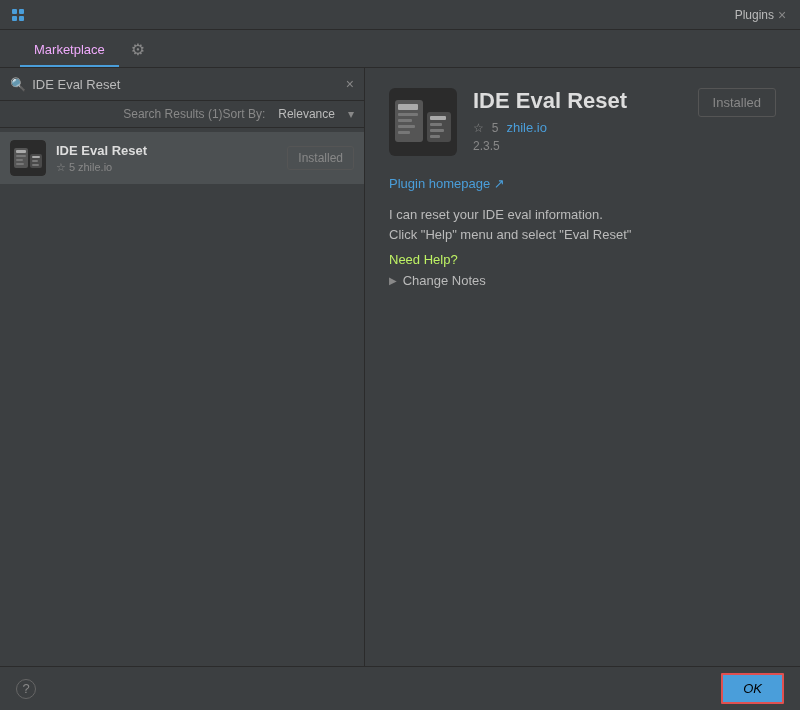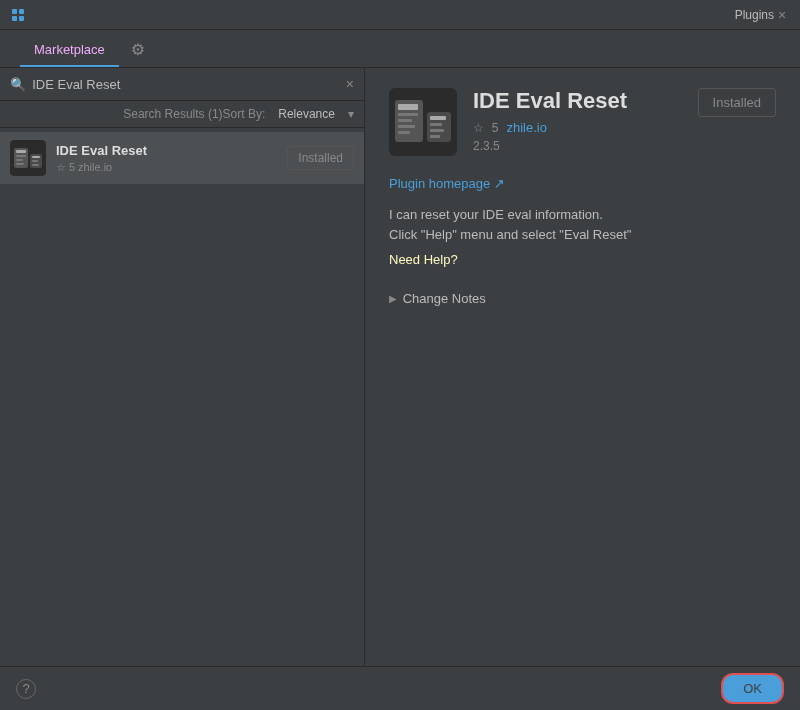--- a/index.html
+++ b/index.html
@@ -272,24 +272,24 @@
     }
 
     .description {
       font-size: 13px;
       color: #bbbbbb;
       line-height: 1.5;
       margin-bottom: 8px;
     }
 
     .need-help {
-      color: #fef9c3;
-      font-size: 13px;
-      cursor: pointer;
-      margin-bottom: 24px;
+      color: #bef264;
+      font-size: 13px;
+      cursor: pointer;
+      margin-bottom: 6px;
       text-decoration: none;
     }
 
     .change-notes-row {
       display: flex;
       align-items: center;
       gap: 6px;
       cursor: pointer;
       font-size: 13px;
       color: #bbbbbb;
@@ -320,24 +320,25 @@
       justify-content: center;
       font-size: 13px;
       color: #888;
       cursor: pointer;
     }
     .footer-buttons { display: flex; gap: 8px; }
     .btn-ok {
       padding: 6px 20px;
       background: #4a9eda;
       border: 2px solid #e05050;
-      color: #404040;
-      border-radius: 12px;
-      font-size: 13px;
-      cursor: pointer;
+      color: #000000;
+      border-radius: 1px;
+      font-size: 13px;
+      cursor: pointer;
+      font-style: italic;
     }
 
     
     .plugin-logo-svg {
       width: 100%;
       height: 100%;
     }
   </style>
 </head>
 <body>

